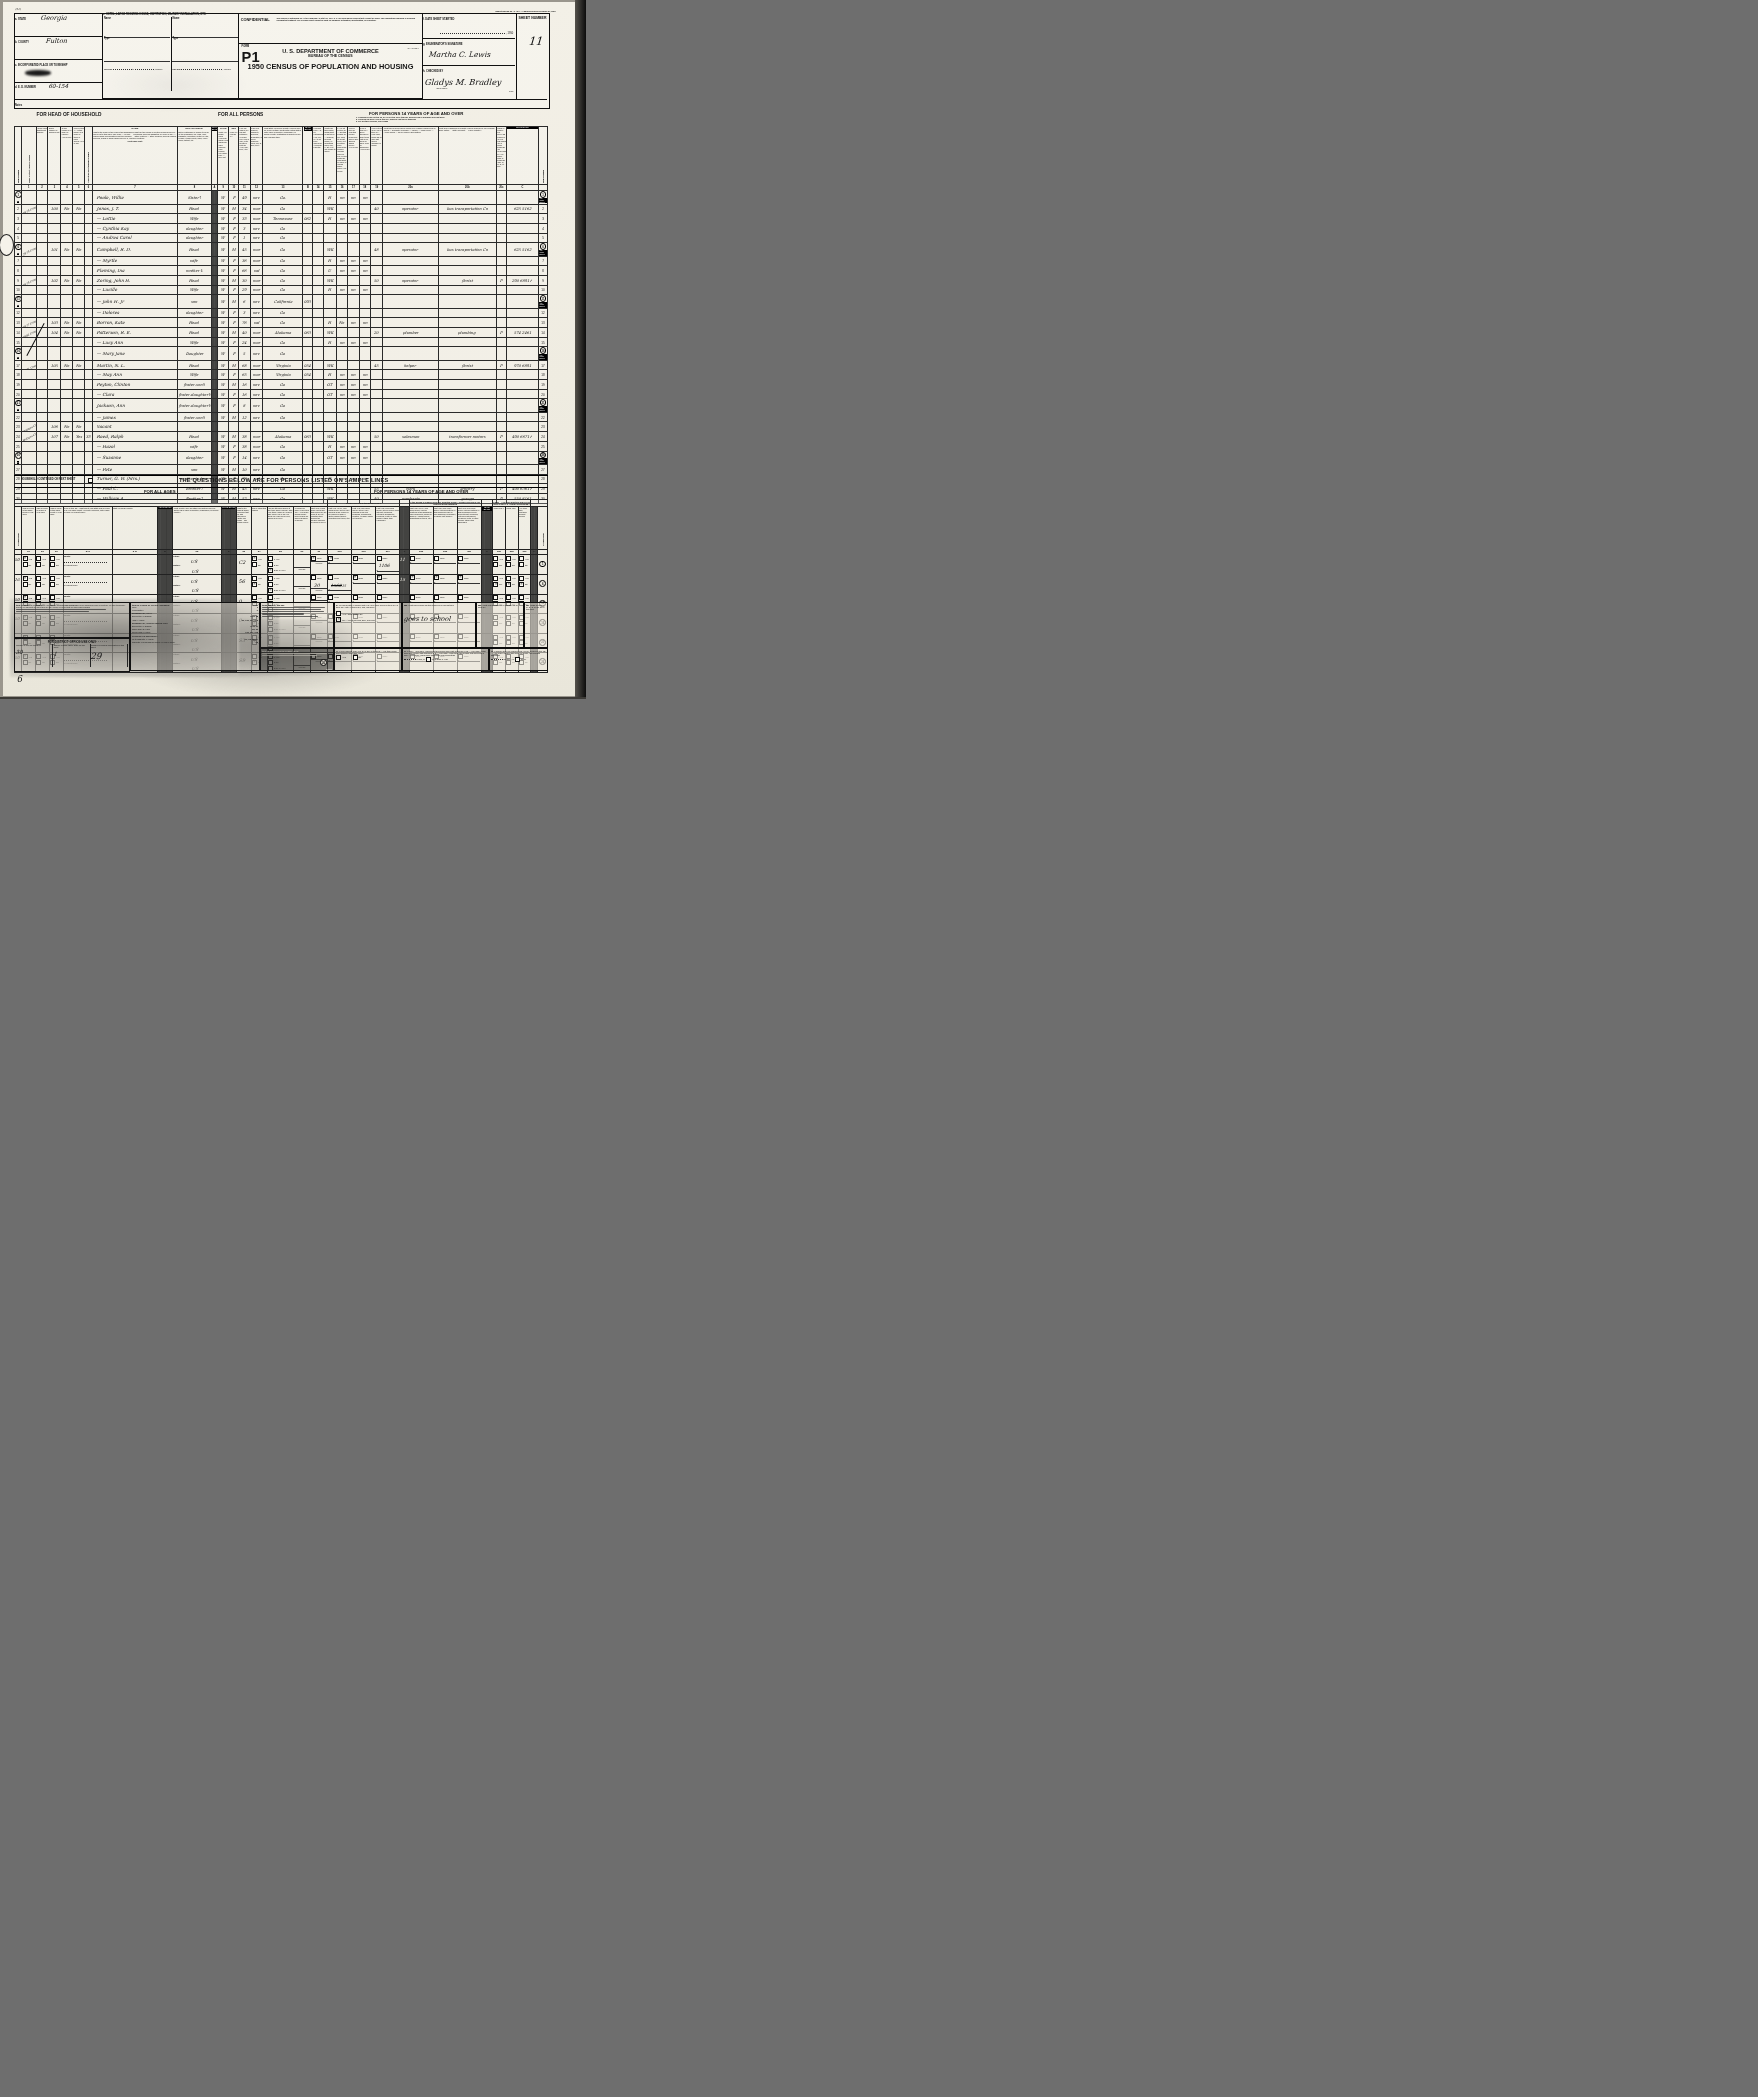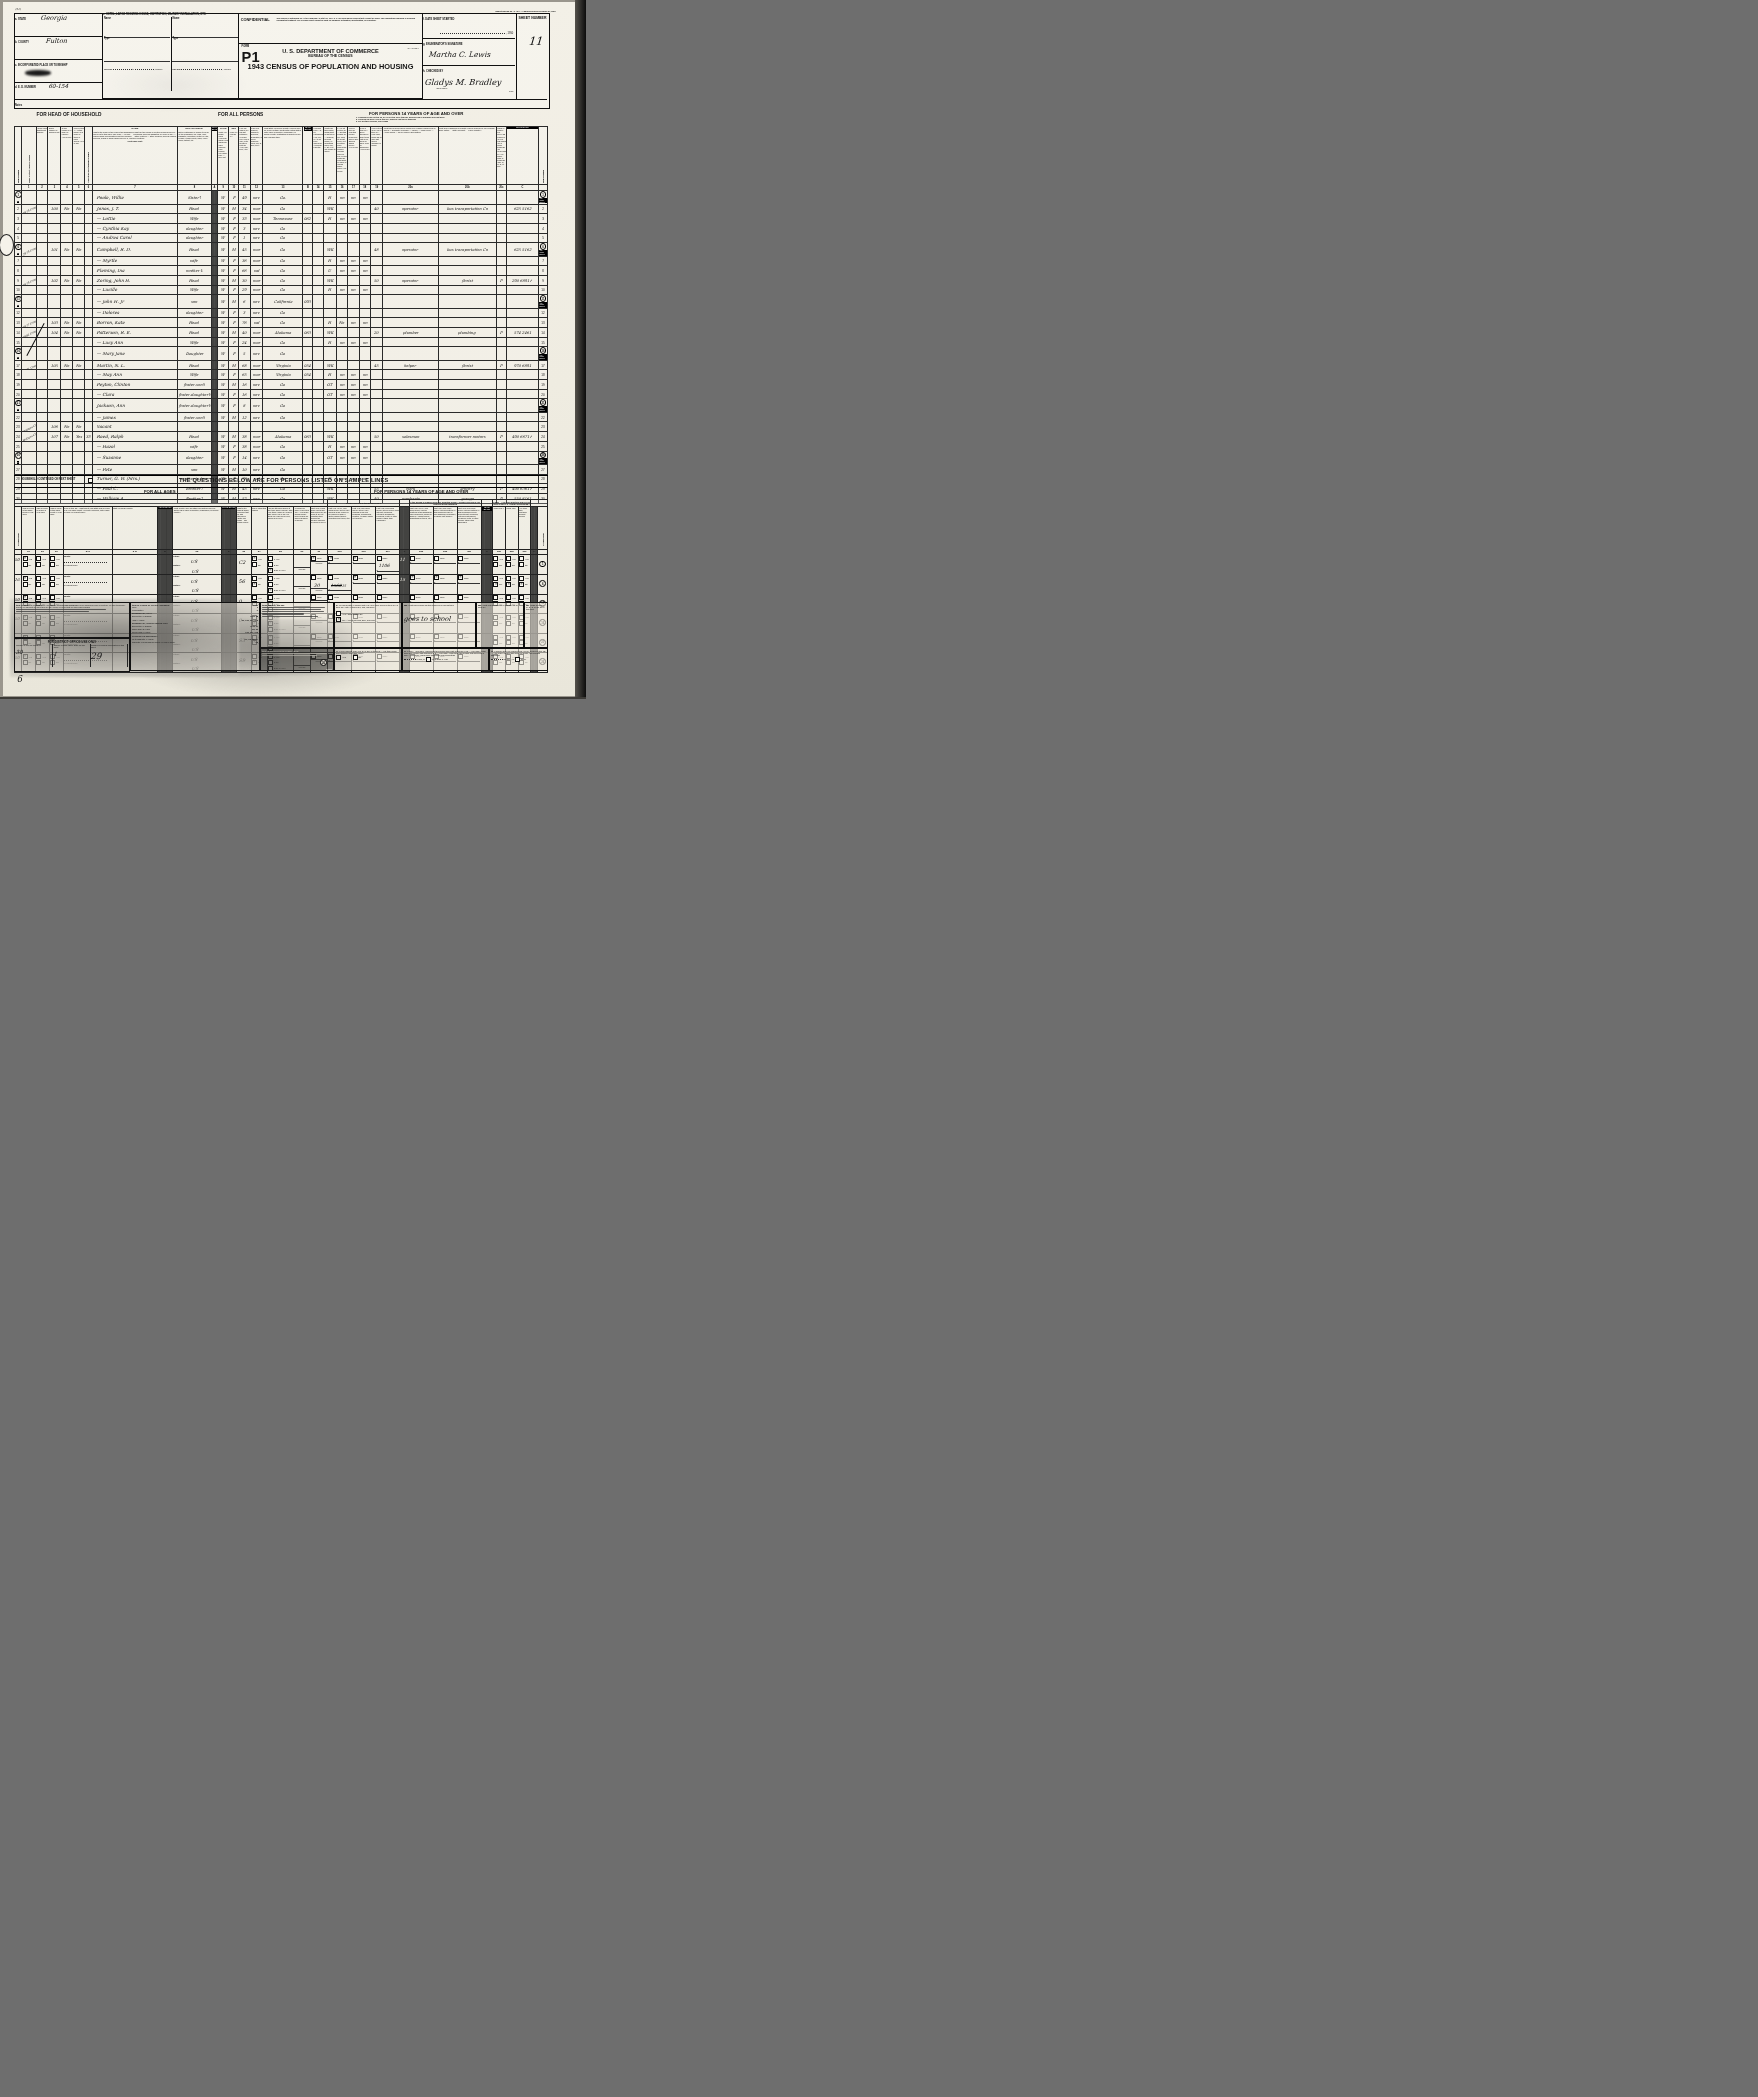--- a/index.html
+++ b/index.html
@@ -145,21 +145,21 @@
     </div>
     <div class="hb" style="left:223px;top:29.5px;width:184px;height:55px;">
       <div style="position:absolute;left:2.6px;top:2.6px;">
         <div class="t6 b">FORM</div>
         <div class="b" style="font-size:14.7px;">P1</div>
       </div>
       <div class="t4" style="position:absolute;right:3.5px;top:3.5px;">16—46912-1</div>
       <div style="text-align:center;margin-top:4.3px;">
         <div class="b" style="font-size:5.6px;">U. S. DEPARTMENT OF COMMERCE</div>
         <div class="b" style="font-size:3.5px;">BUREAU OF THE CENSUS</div>
-        <div class="b" style="font-size:7.4px;margin-top:4.3px;">1943 CENSUS OF POPULATION AND HOUSING</div>
+        <div class="b" style="font-size:7.4px;margin-top:4.3px;">1950 CENSUS OF POPULATION AND HOUSING</div>
       </div>
     </div>
 
     <div class="hb" style="left:407px;top:0;width:93px;height:25px;">
       <span class="lab">f. DATE SHEET STARTED</span>
       <div style="position:absolute;right:1.7px;bottom:1.7px;" class="t6">
         <span class="dotline" style="width:65px;"></span>
         <span>, 1950</span>
       </div>
     </div>

